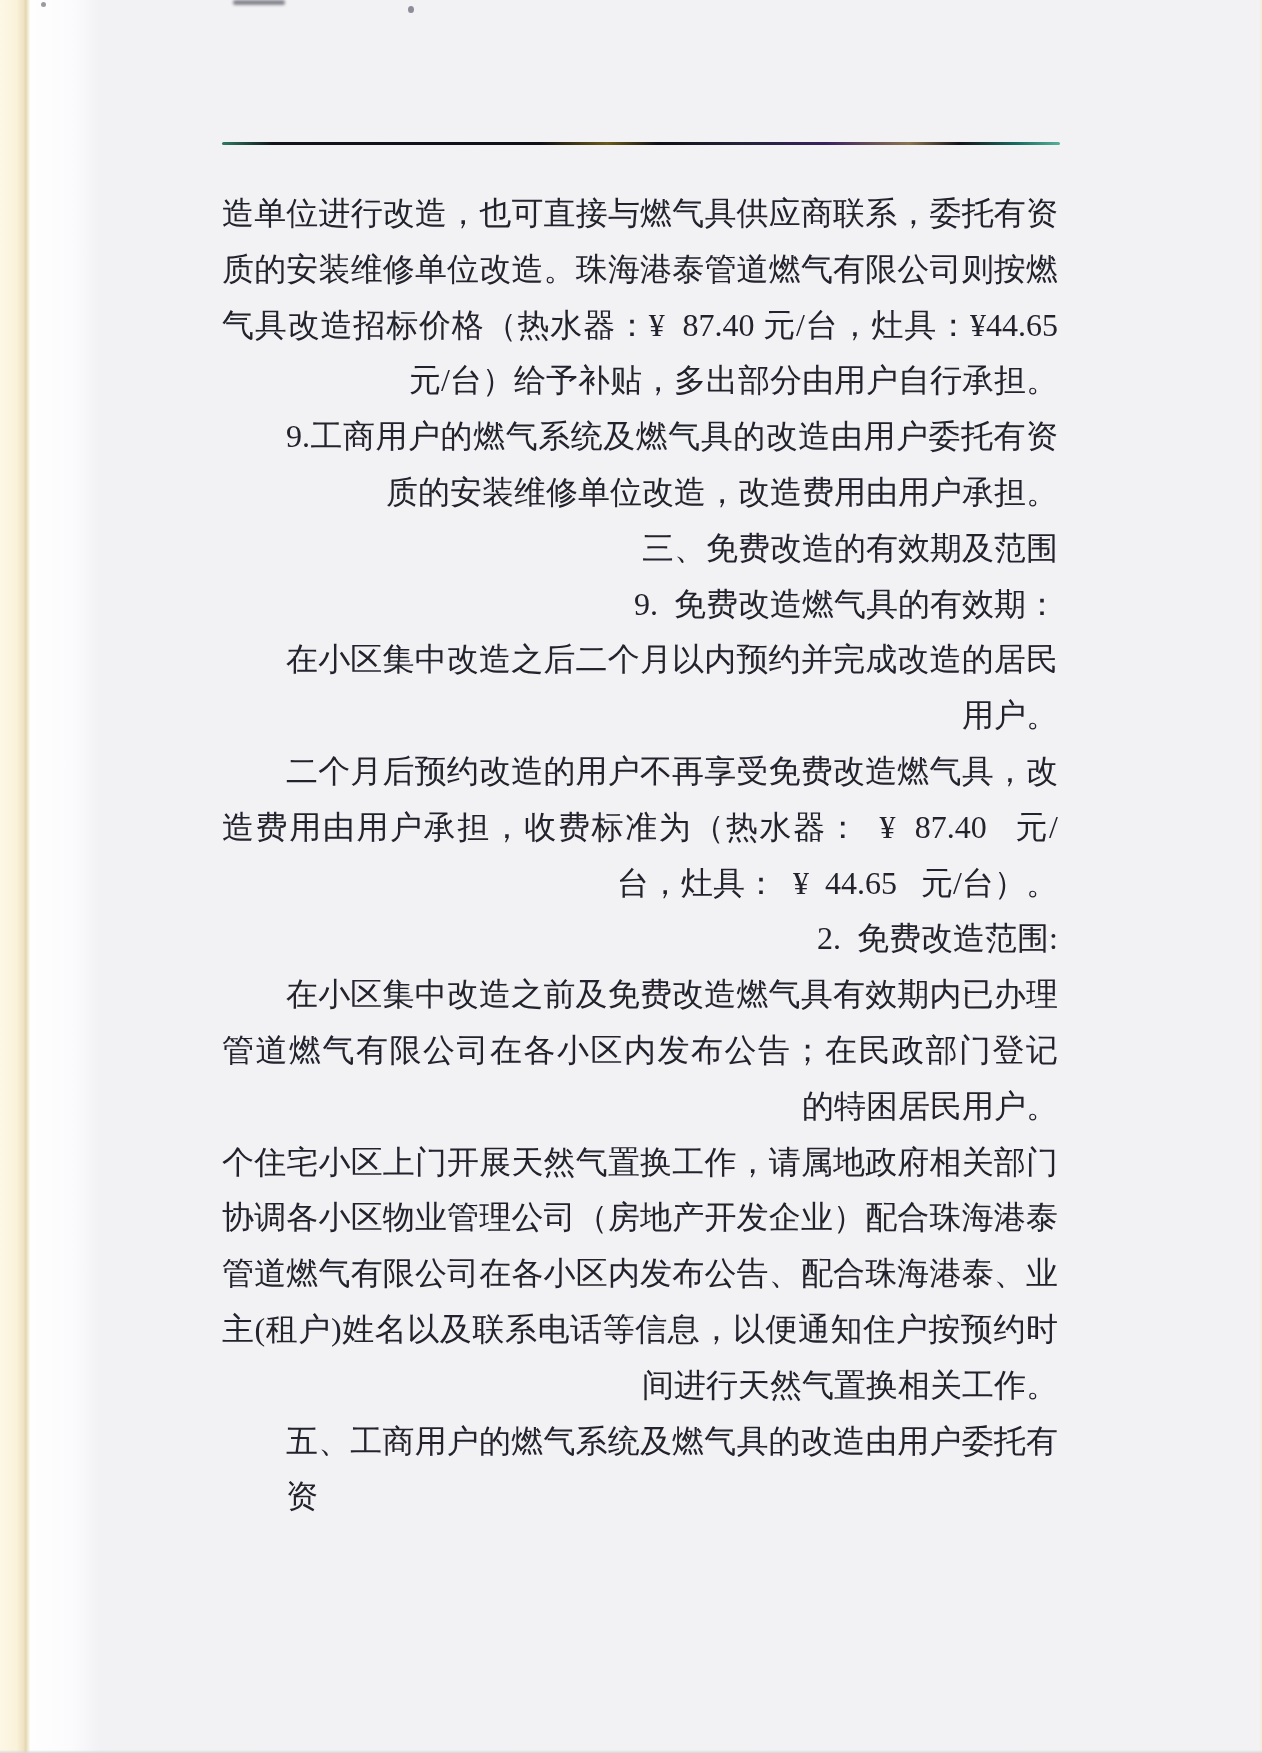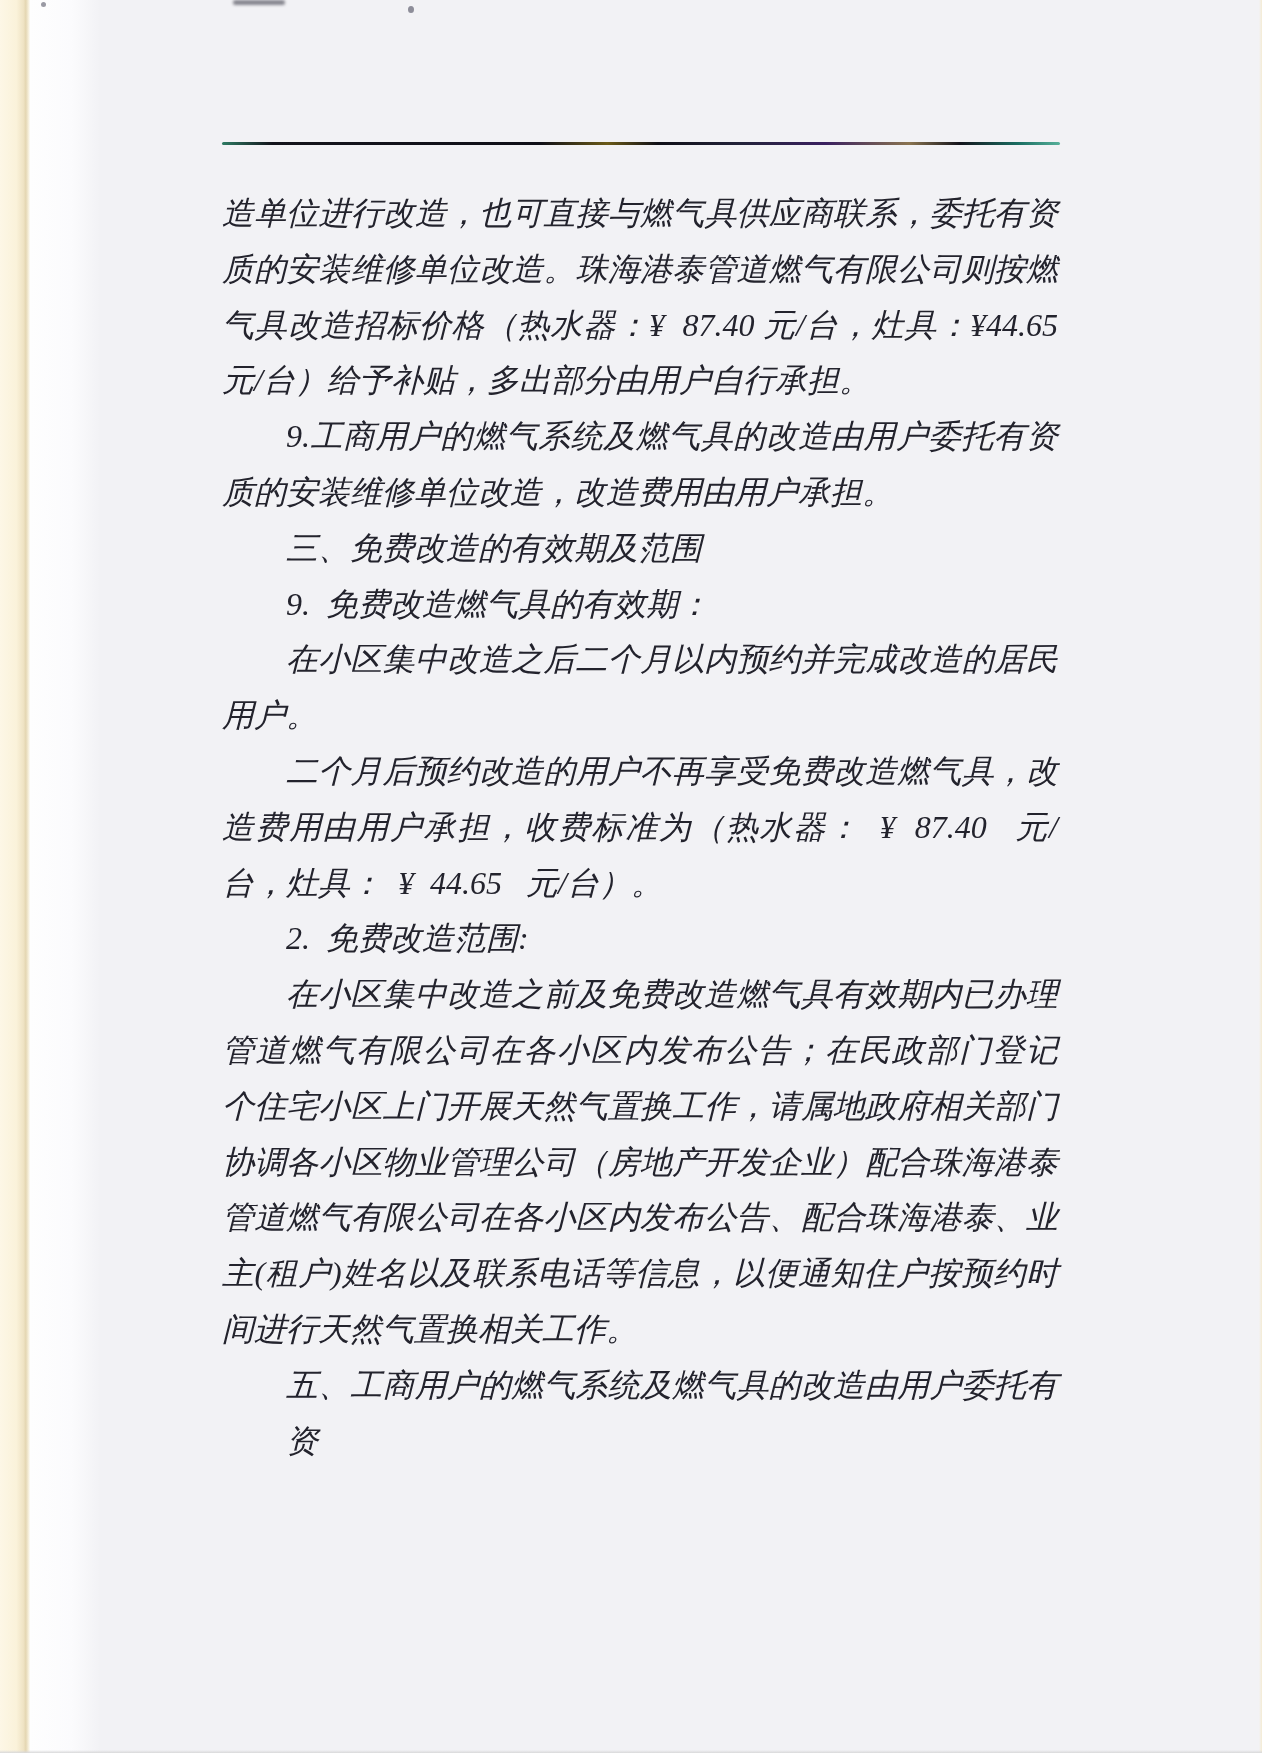--- a/index.html
+++ b/index.html
@@ -40,23 +40,22 @@
     position:absolute;left:233px;top:0;width:52px;height:5px;
     background:#6a6a74;filter:blur(1.5px);opacity:.8;border-radius:2px;
   }
   .speck-1{position:absolute;left:408px;top:6px;width:6px;height:7px;background:#8d8d99;filter:blur(.7px);border-radius:50%;}
   .speck-2{position:absolute;left:41px;top:2px;width:5px;height:5px;background:#9a9aa4;filter:blur(.6px);border-radius:50%;}
   
   .textblock{
     position:absolute;left:222px;top:186px;width:836px;
     font-size:32px;line-height:55.8px;color:#23232d;
     text-rendering:optimizeLegibility;
-    font-style:italic;
   }
-  .ln{height:55.8px;white-space:pre-wrap;text-align:left;}
+  .ln{height:55.8px;white-space:pre-wrap;text-align:right;}
   .ln.jf{text-align:justify;text-align-last:justify;text-justify:inter-character;}
   .ln.ind{padding-left:64px;}
 </style>
 </head>
 <body>
 
 <div class="edge-left"></div>
 <div class="edge-highlight"></div>
 <div class="edge-right"></div>
 <div class="edge-bottom"></div>
@@ -77,19 +76,20 @@
   <div class="ln ind">三、免费改造的有效期及范围</div>
   <div class="ln ind">9.  免费改造燃气具的有效期：</div>
   <div class="ln ind jf">在小区集中改造之后二个月以内预约并完成改造的居民</div>
   <div class="ln">用户。</div>
   <div class="ln ind jf">二个月后预约改造的用户不再享受免费改造燃气具，改</div>
   <div class="ln jf">造费用由用户承担，收费标准为（热水器：  ¥  87.40   元/</div>
   <div class="ln">台，灶具：  ¥  44.65   元/台）。</div>
   <div class="ln ind">2.  免费改造范围:</div>
   <div class="ln ind jf">在小区集中改造之前及免费改造燃气具有效期内已办理</div>
   <div class="ln jf">管道燃气有限公司在各小区内发布公告；在民政部门登记</div>
+  <div class="ln">的特困居民用户。</div>
   <div class="ln jf">个住宅小区上门开展天然气置换工作，请属地政府相关部门</div>
   <div class="ln jf">协调各小区物业管理公司（房地产开发企业）配合珠海港泰</div>
   <div class="ln jf">管道燃气有限公司在各小区内发布公告、配合珠海港泰、业</div>
   <div class="ln jf">主(租户)姓名以及联系电话等信息，以便通知住户按预约时</div>
   <div class="ln">间进行天然气置换相关工作。</div>
   <div class="ln ind jf">五、工商用户的燃气系统及燃气具的改造由用户委托有资</div>
 </main>
 
 </body></html>

